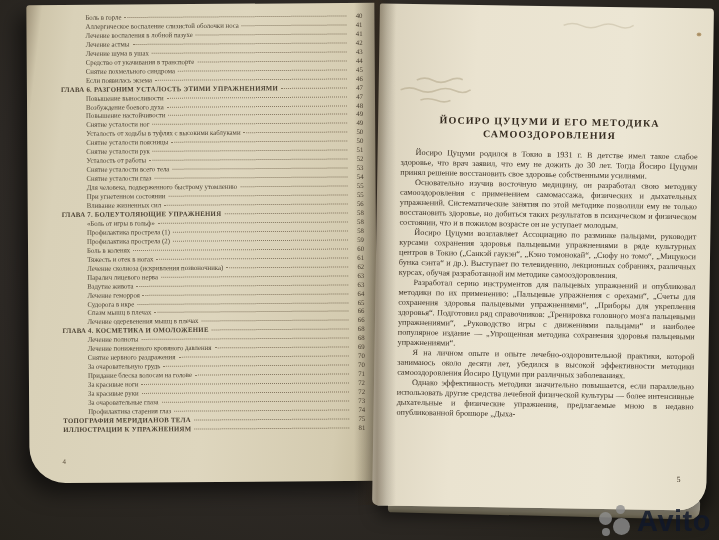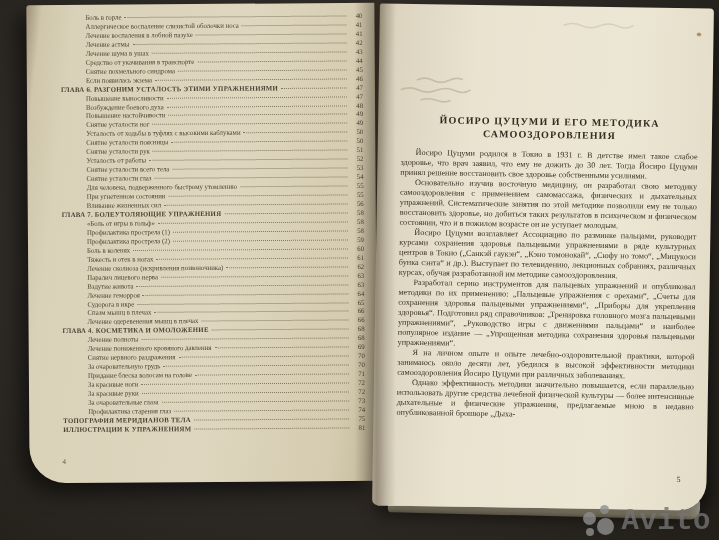--- a/index.html
+++ b/index.html
@@ -71,21 +71,21 @@
     position:absolute;right:8px;bottom:2px;z-index:6;display:flex;align-items:center;gap:5px;
     opacity:0.8;
   }
   .avito-dots{position:relative;width:33px;height:33px;flex:none;}
   .avito-dots i{position:absolute;border-radius:50%;background:#8f8f8f;display:block;}
   .avito-dots .d1{width:13px;height:13px;left:0;top:7px;}
   .avito-dots .d2{width:9px;height:9px;left:17px;top:0;}
   .avito-dots .d3{width:8px;height:8px;left:3px;top:23px;}
   .avito-dots .d4{width:17px;height:17px;left:14px;top:13px;}
   .avito-text{
-    font-family:Liberation Mono, monospace;font-weight:bold;font-size:29px;color:#737373;
+    font-family:Liberation Sans, sans-serif;font-weight:bold;font-size:29px;color:#0f172a;
     letter-spacing:0.5px;line-height:33px;
   }
 </style>
 </head>
 <body>
 
 <div class="book">
 
   <div class="left-page">
     <div class="toc">

